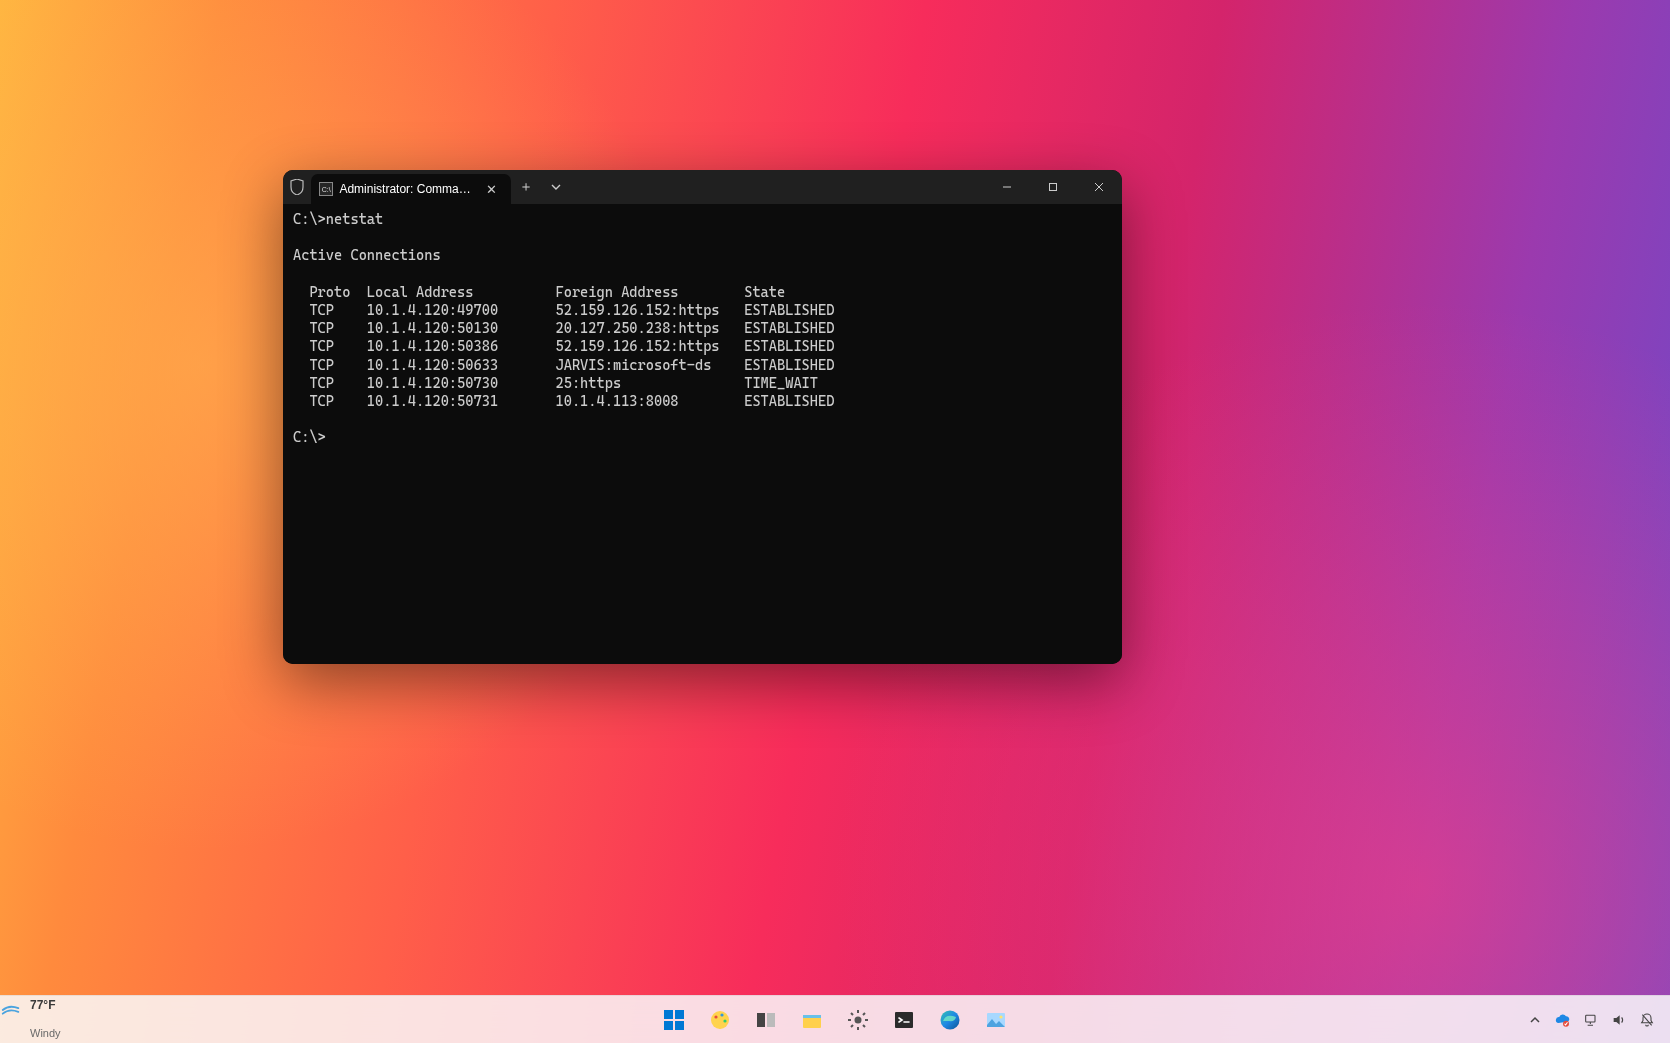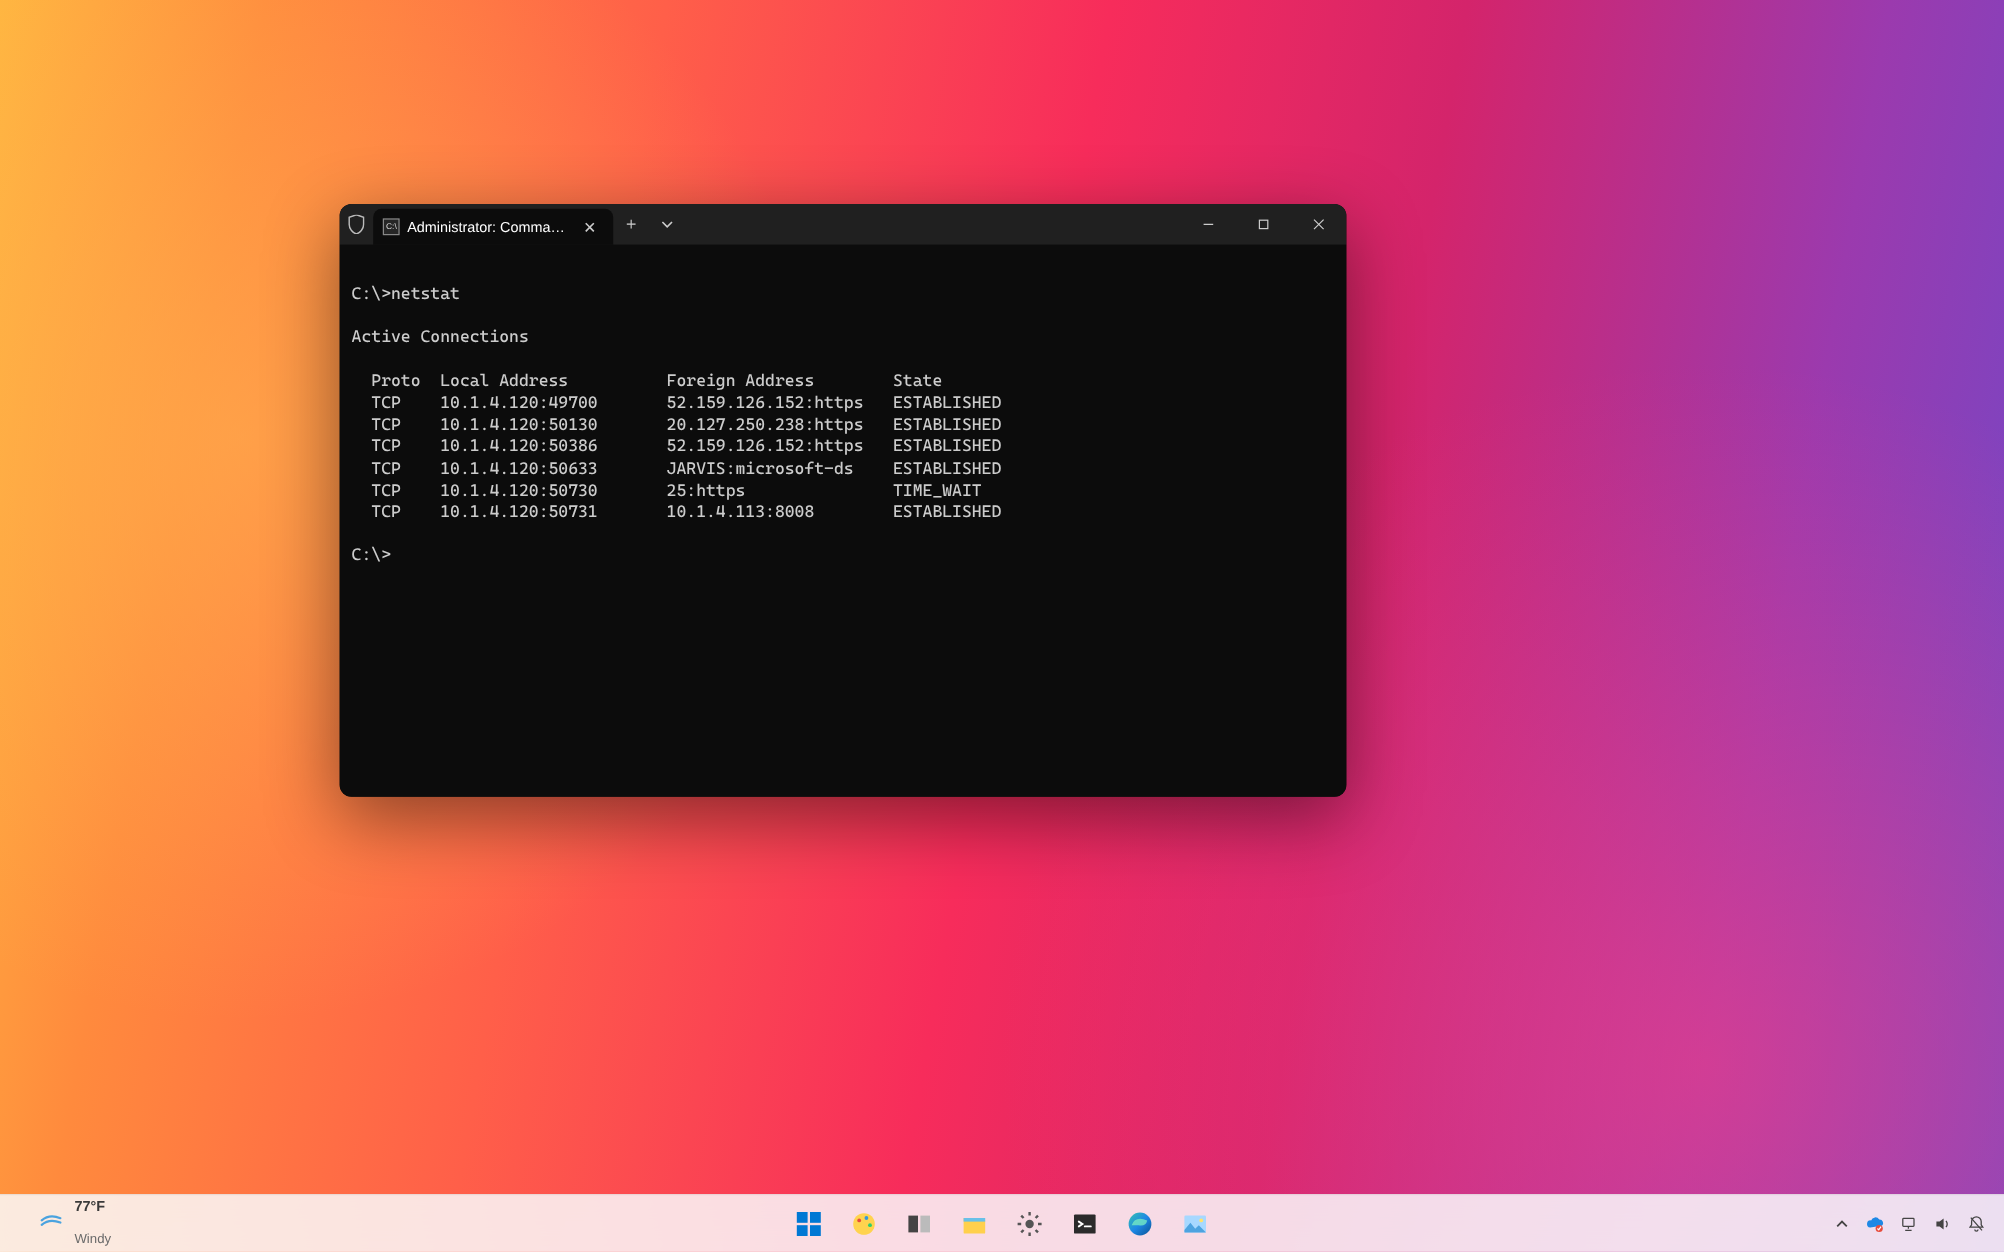--- a/index.html
+++ b/index.html
@@ -59,41 +59,41 @@
     color:#ccc; font-size:14px; cursor:pointer;
   }
   .titlebar .spacer { flex:1; }
   .titlebar .winbtn {
     width: 46px; display:flex; align-items:center; justify-content:center;
     color:#ccc; cursor:pointer;
   }
 
   .terminal-body {
     flex:1; background:#0c0c0c;
-    padding: 32px 10px;
+    padding: 6px 10px;
     color:#cccccc;
     font-family: "Cascadia Mono","Consolas",monospace;
     font-size: 14px;
     line-height: 1.3;
     white-space: pre;
     overflow: hidden;
   }
 
   
   .taskbar {
     position: absolute; left:0; right:0; bottom:0;
     height: 48px;
     background: rgba(250,250,252,0.85);
     backdrop-filter: blur(20px);
     border-top: 1px solid rgba(0,0,0,0.06);
     display:flex; align-items:center;
   }
   .taskbar .weather {
-    display:flex; align-items:center; gap:8px;
-    padding-left: 32px;
+    display:flex; align-items:flex-start; gap:8px;
+    padding-left: 0;
     color:#3a3a3a;
     cursor:pointer;
   }
   .taskbar .weather .wtext { display:flex; flex-direction:column; line-height:1.05; }
   .taskbar .weather .temp { font-size:12px; font-weight:600; }
   .taskbar .weather .cond { font-size:11px; color:#6a6a6a;margin-top:16px; }
   .taskbar .center {
     position:absolute; left:50%; transform:translateX(-50%);
     display:flex; align-items:center; gap:6px;
   }

